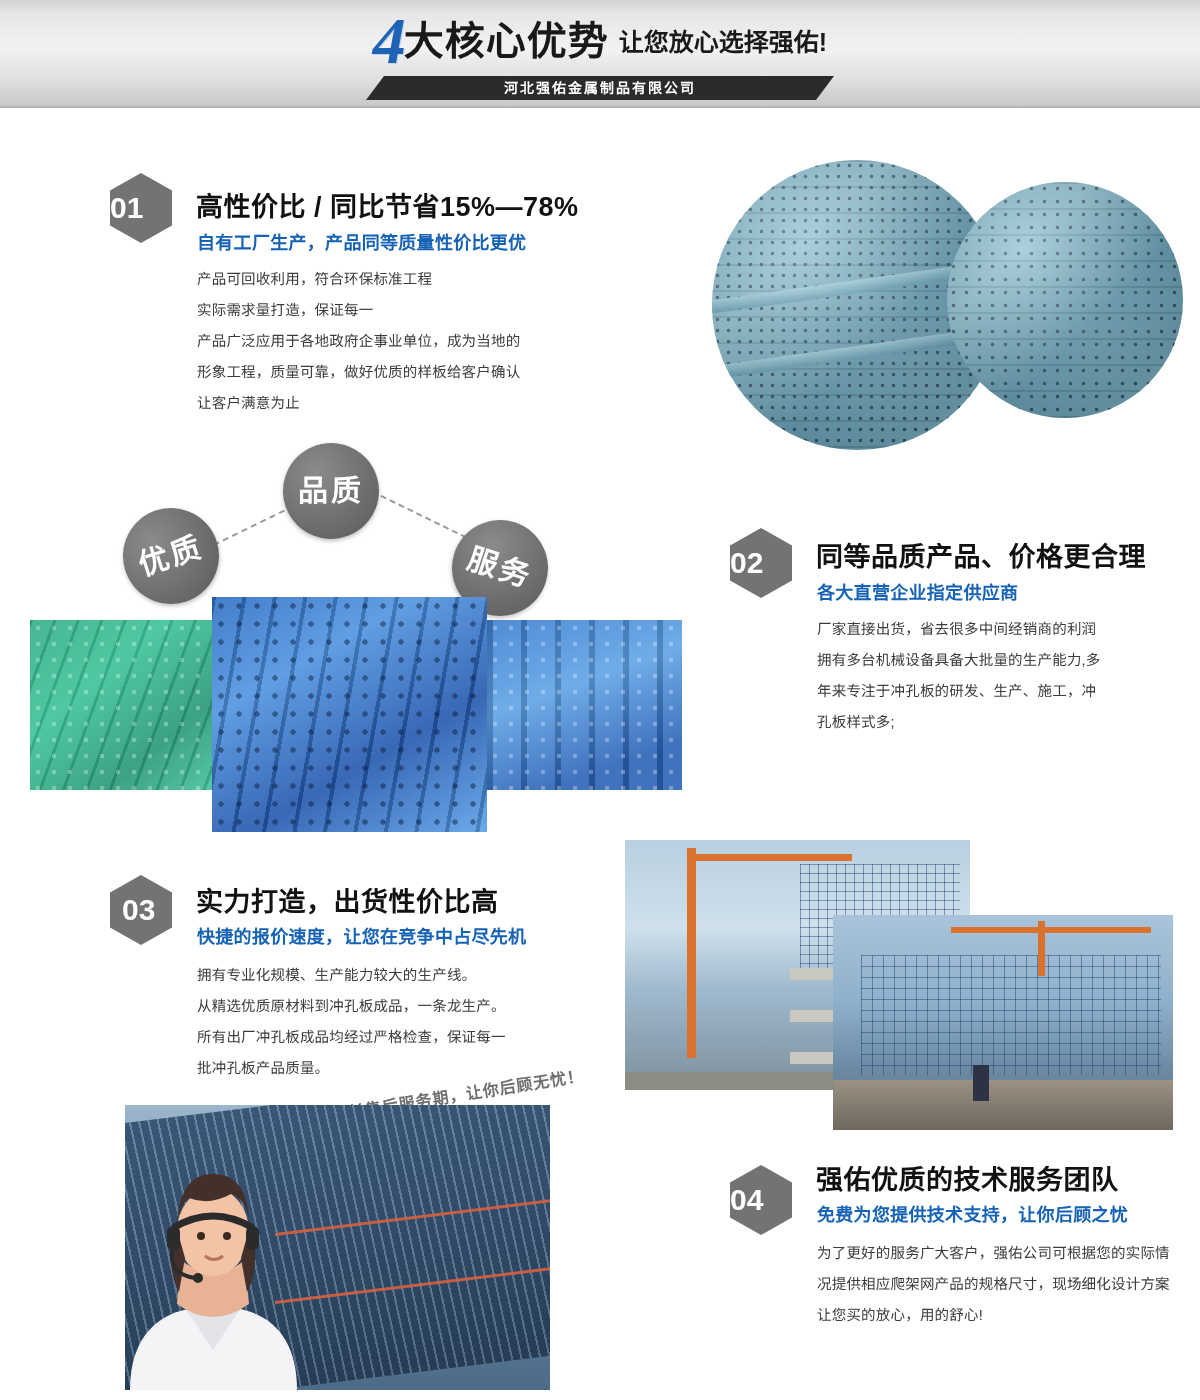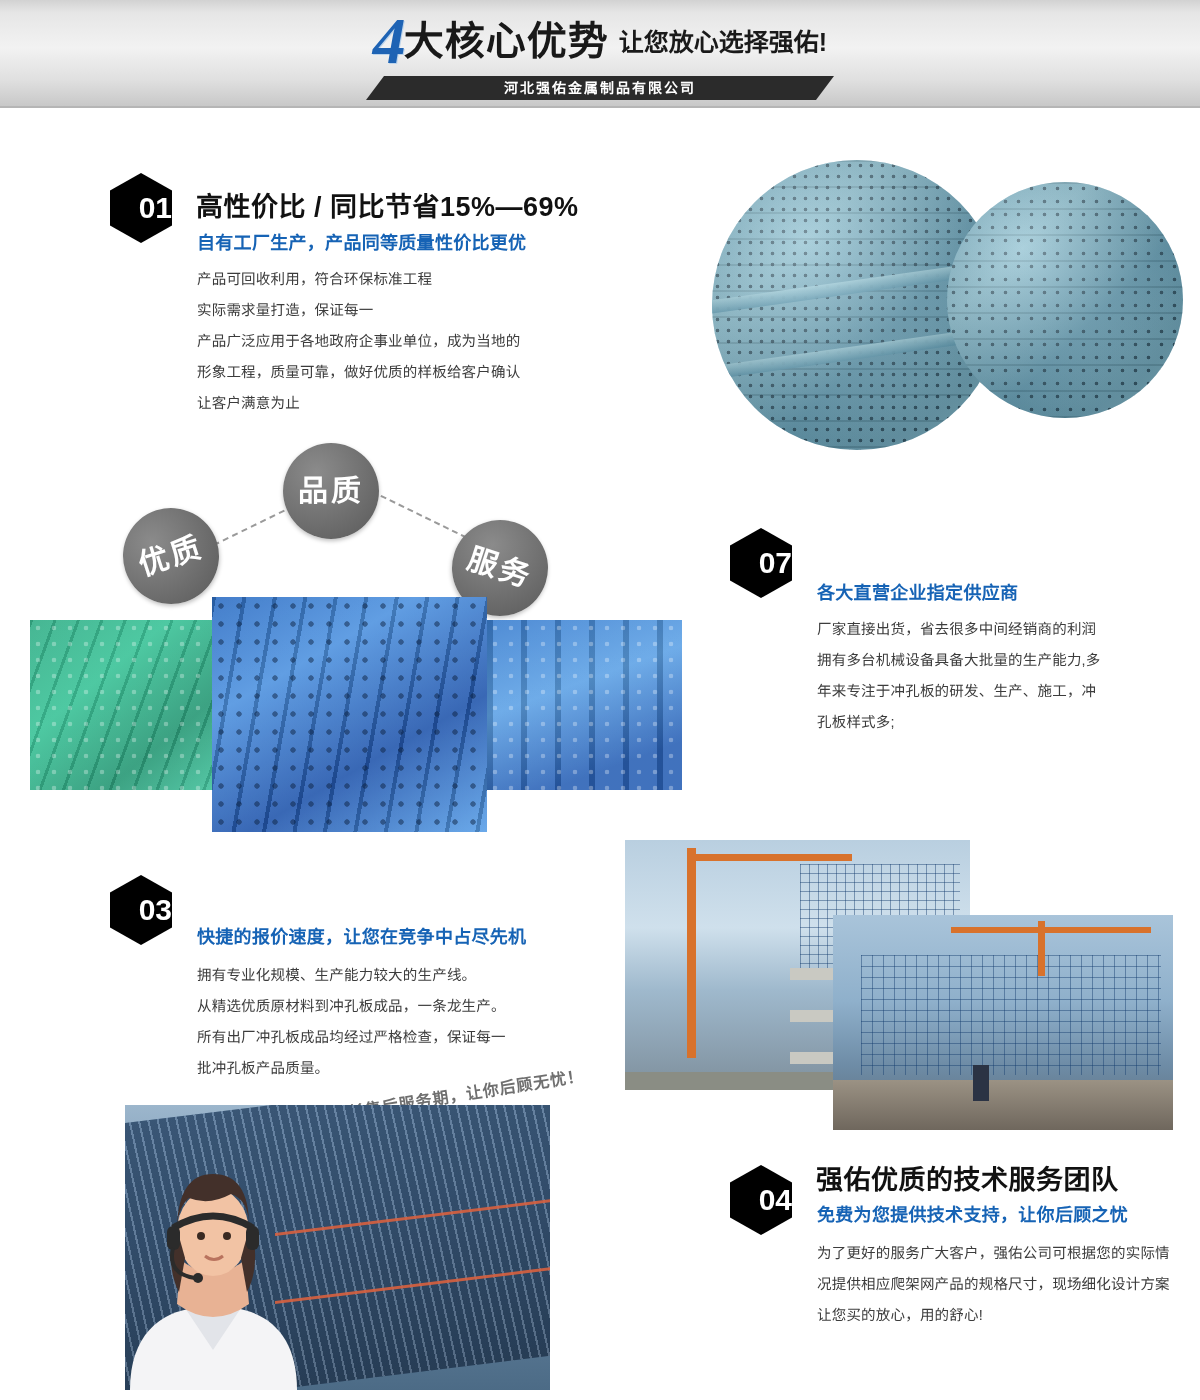--- a/index.html
+++ b/index.html
@@ -92,26 +92,26 @@
     border-right: 18px solid #2b2b2b;
     border-top: 24px solid transparent;
     border-bottom: 0 solid transparent;
   }
 
   
   .num-badge {
     position: absolute;
     width: 62px;
     height: 70px;
-    background: #000000;
+    background: #737373;
     color: #fff;
     font-size: 30px;
     font-weight: bold;
     line-height: 70px;
-    text-align: right;
+    text-align: left;
     clip-path: polygon(50% 0%, 100% 25%, 100% 75%, 50% 100%, 0% 75%, 0% 25%);
     letter-spacing: 0px;
     font-family: "Liberation Sans", sans-serif;
   }
   .title-main {
     position: absolute;
     font-size: 27px;
     font-weight: bold;
     color: #111;
     letter-spacing: 0.5px;
@@ -275,21 +275,21 @@
   <div class="header">
     <div class="header-inner">
       <div class="head-line1">
         <span class="big4">4</span><span class="head-cn">大核心优势</span><span class="head-sub">让您放心选择强佑!</span>
       </div>
     </div>
     <div class="head-ribbon">河北强佑金属制品有限公司</div>
   </div>
 
   <div class="num-badge" style="left:110px; top:173px;">01</div>
-  <div class="title-main" style="left:196px; top:185px;">高性价比 / 同比节省15%—69%</div>
+  <div class="title-main" style="left:196px; top:185px;">高性价比 / 同比节省15%—78%</div>
   <div class="title-sub" style="left:197px; top:228px;">自有工厂生产，产品同等质量性价比更优</div>
   <div class="body-text" style="left:197px; top:264px; width:400px;">
     <div>产品可回收利用，符合环保标准工程</div>
     <div>实际需求量打造，保证每一</div>
     <div>产品广泛应用于各地政府企事业单位，成为当地的</div>
     <div>形象工程，质量可靠，做好优质的样板给客户确认</div>
     <div>让客户满意为止</div>
   </div>
 
   <div class="circ-group">
@@ -323,30 +323,32 @@
   <div class="photo ph-green" style="left:30px; top:620px; width:195px; height:170px;">
     <div class="dots-sm"></div>
   </div>
   <div class="photo ph-blue" style="left:212px; top:597px; width:275px; height:235px;">
     <div class="dots-dark"></div>
   </div>
   <div class="photo ph-blue2" style="left:487px; top:620px; width:195px; height:170px;">
     <div class="dots-sm"></div>
   </div>
 
-  <div class="num-badge" style="left:730px; top:528px;">07</div>
+  <div class="num-badge" style="left:730px; top:528px;">02</div>
+  <div class="title-main" style="left:816px; top:535px;">同等品质产品、价格更合理</div>
   <div class="title-sub" style="left:817px; top:578px;">各大直营企业指定供应商</div>
   <div class="body-text" style="left:817px; top:614px; width:370px;">
     <div>厂家直接出货，省去很多中间经销商的利润</div>
     <div>拥有多台机械设备具备大批量的生产能力,多</div>
     <div>年来专注于冲孔板的研发、生产、施工，冲</div>
     <div>孔板样式多;</div>
   </div>
 
   <div class="num-badge" style="left:110px; top:875px;padding-left:12px;">03</div>
+  <div class="title-main" style="left:196px; top:880px;">实力打造，出货性价比高</div>
   <div class="title-sub" style="left:197px; top:922px;">快捷的报价速度，让您在竞争中占尽先机</div>
   <div class="body-text" style="left:197px; top:960px; width:380px;">
     <div>拥有专业化规模、生产能力较大的生产线。</div>
     <div>从精选优质原材料到冲孔板成品，一条龙生产。</div>
     <div>所有出厂冲孔板成品均经过严格检查，保证每一</div>
     <div>批冲孔板产品质量。</div>
   </div>
 
   <div class="photo site-a" style="left:625px; top:840px; width:345px; height:250px;">
     <div class="mesh" style="left:175px; top:24px; width:160px; height:105px;"></div>

